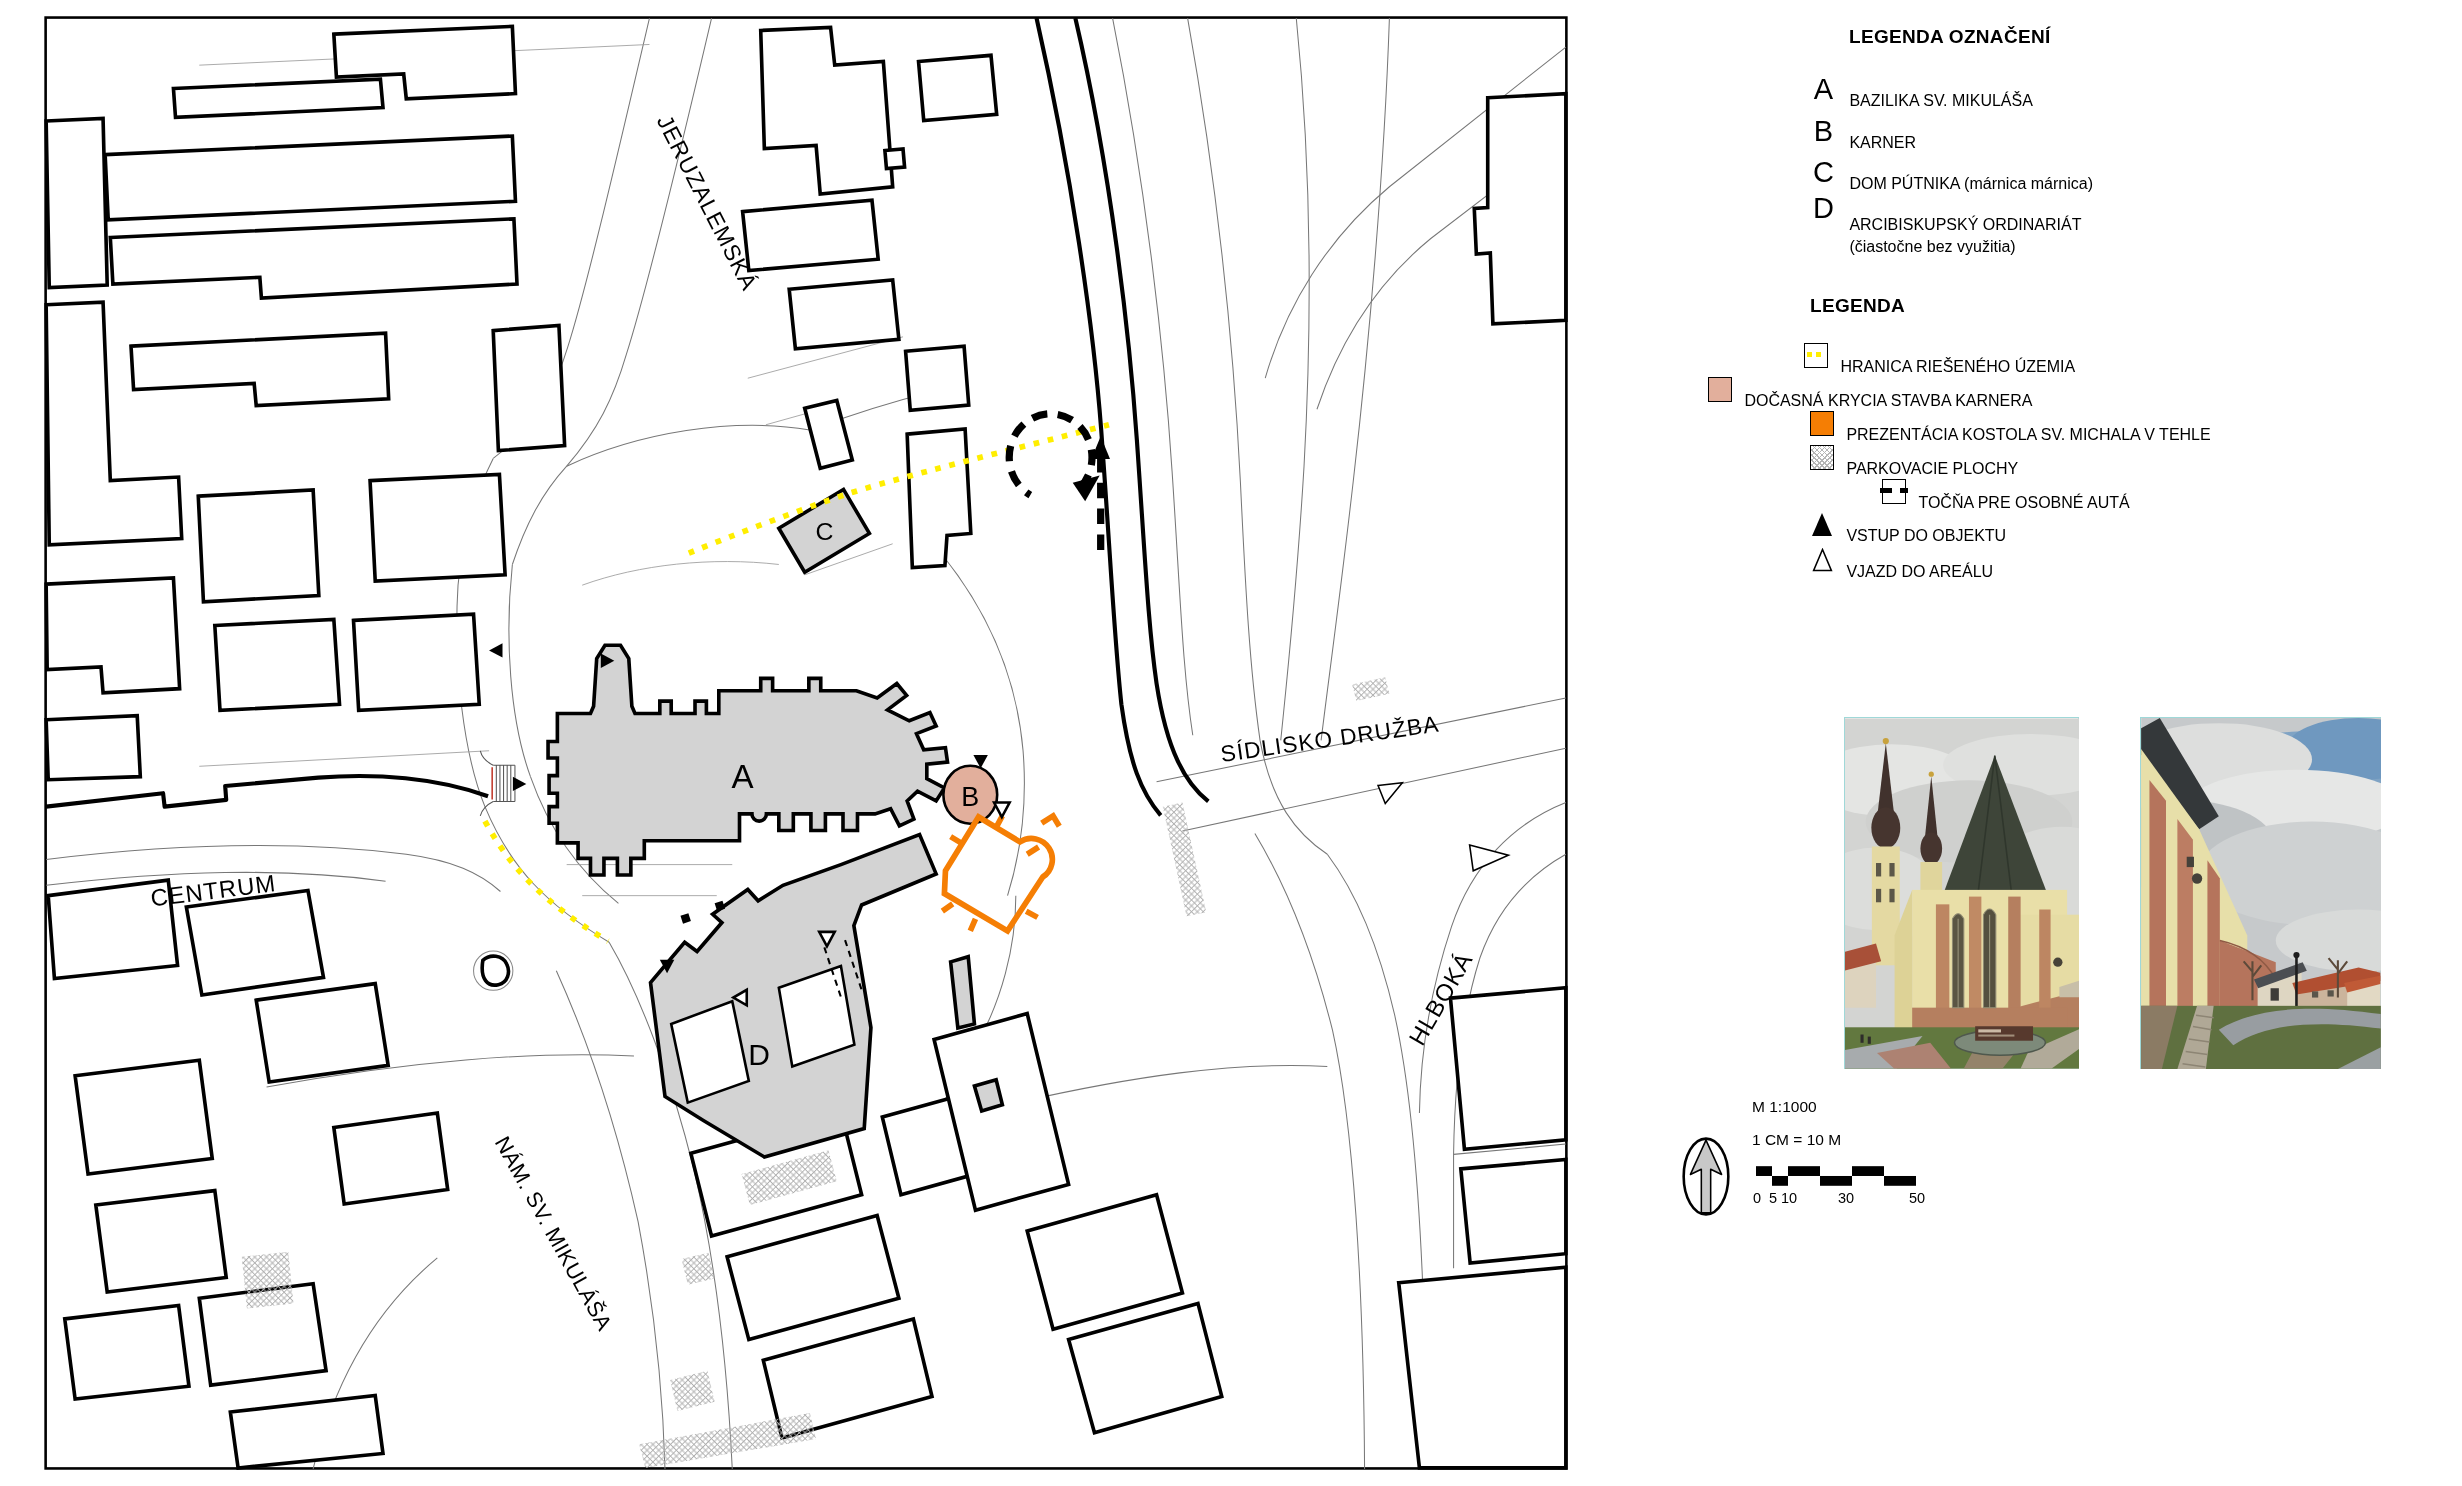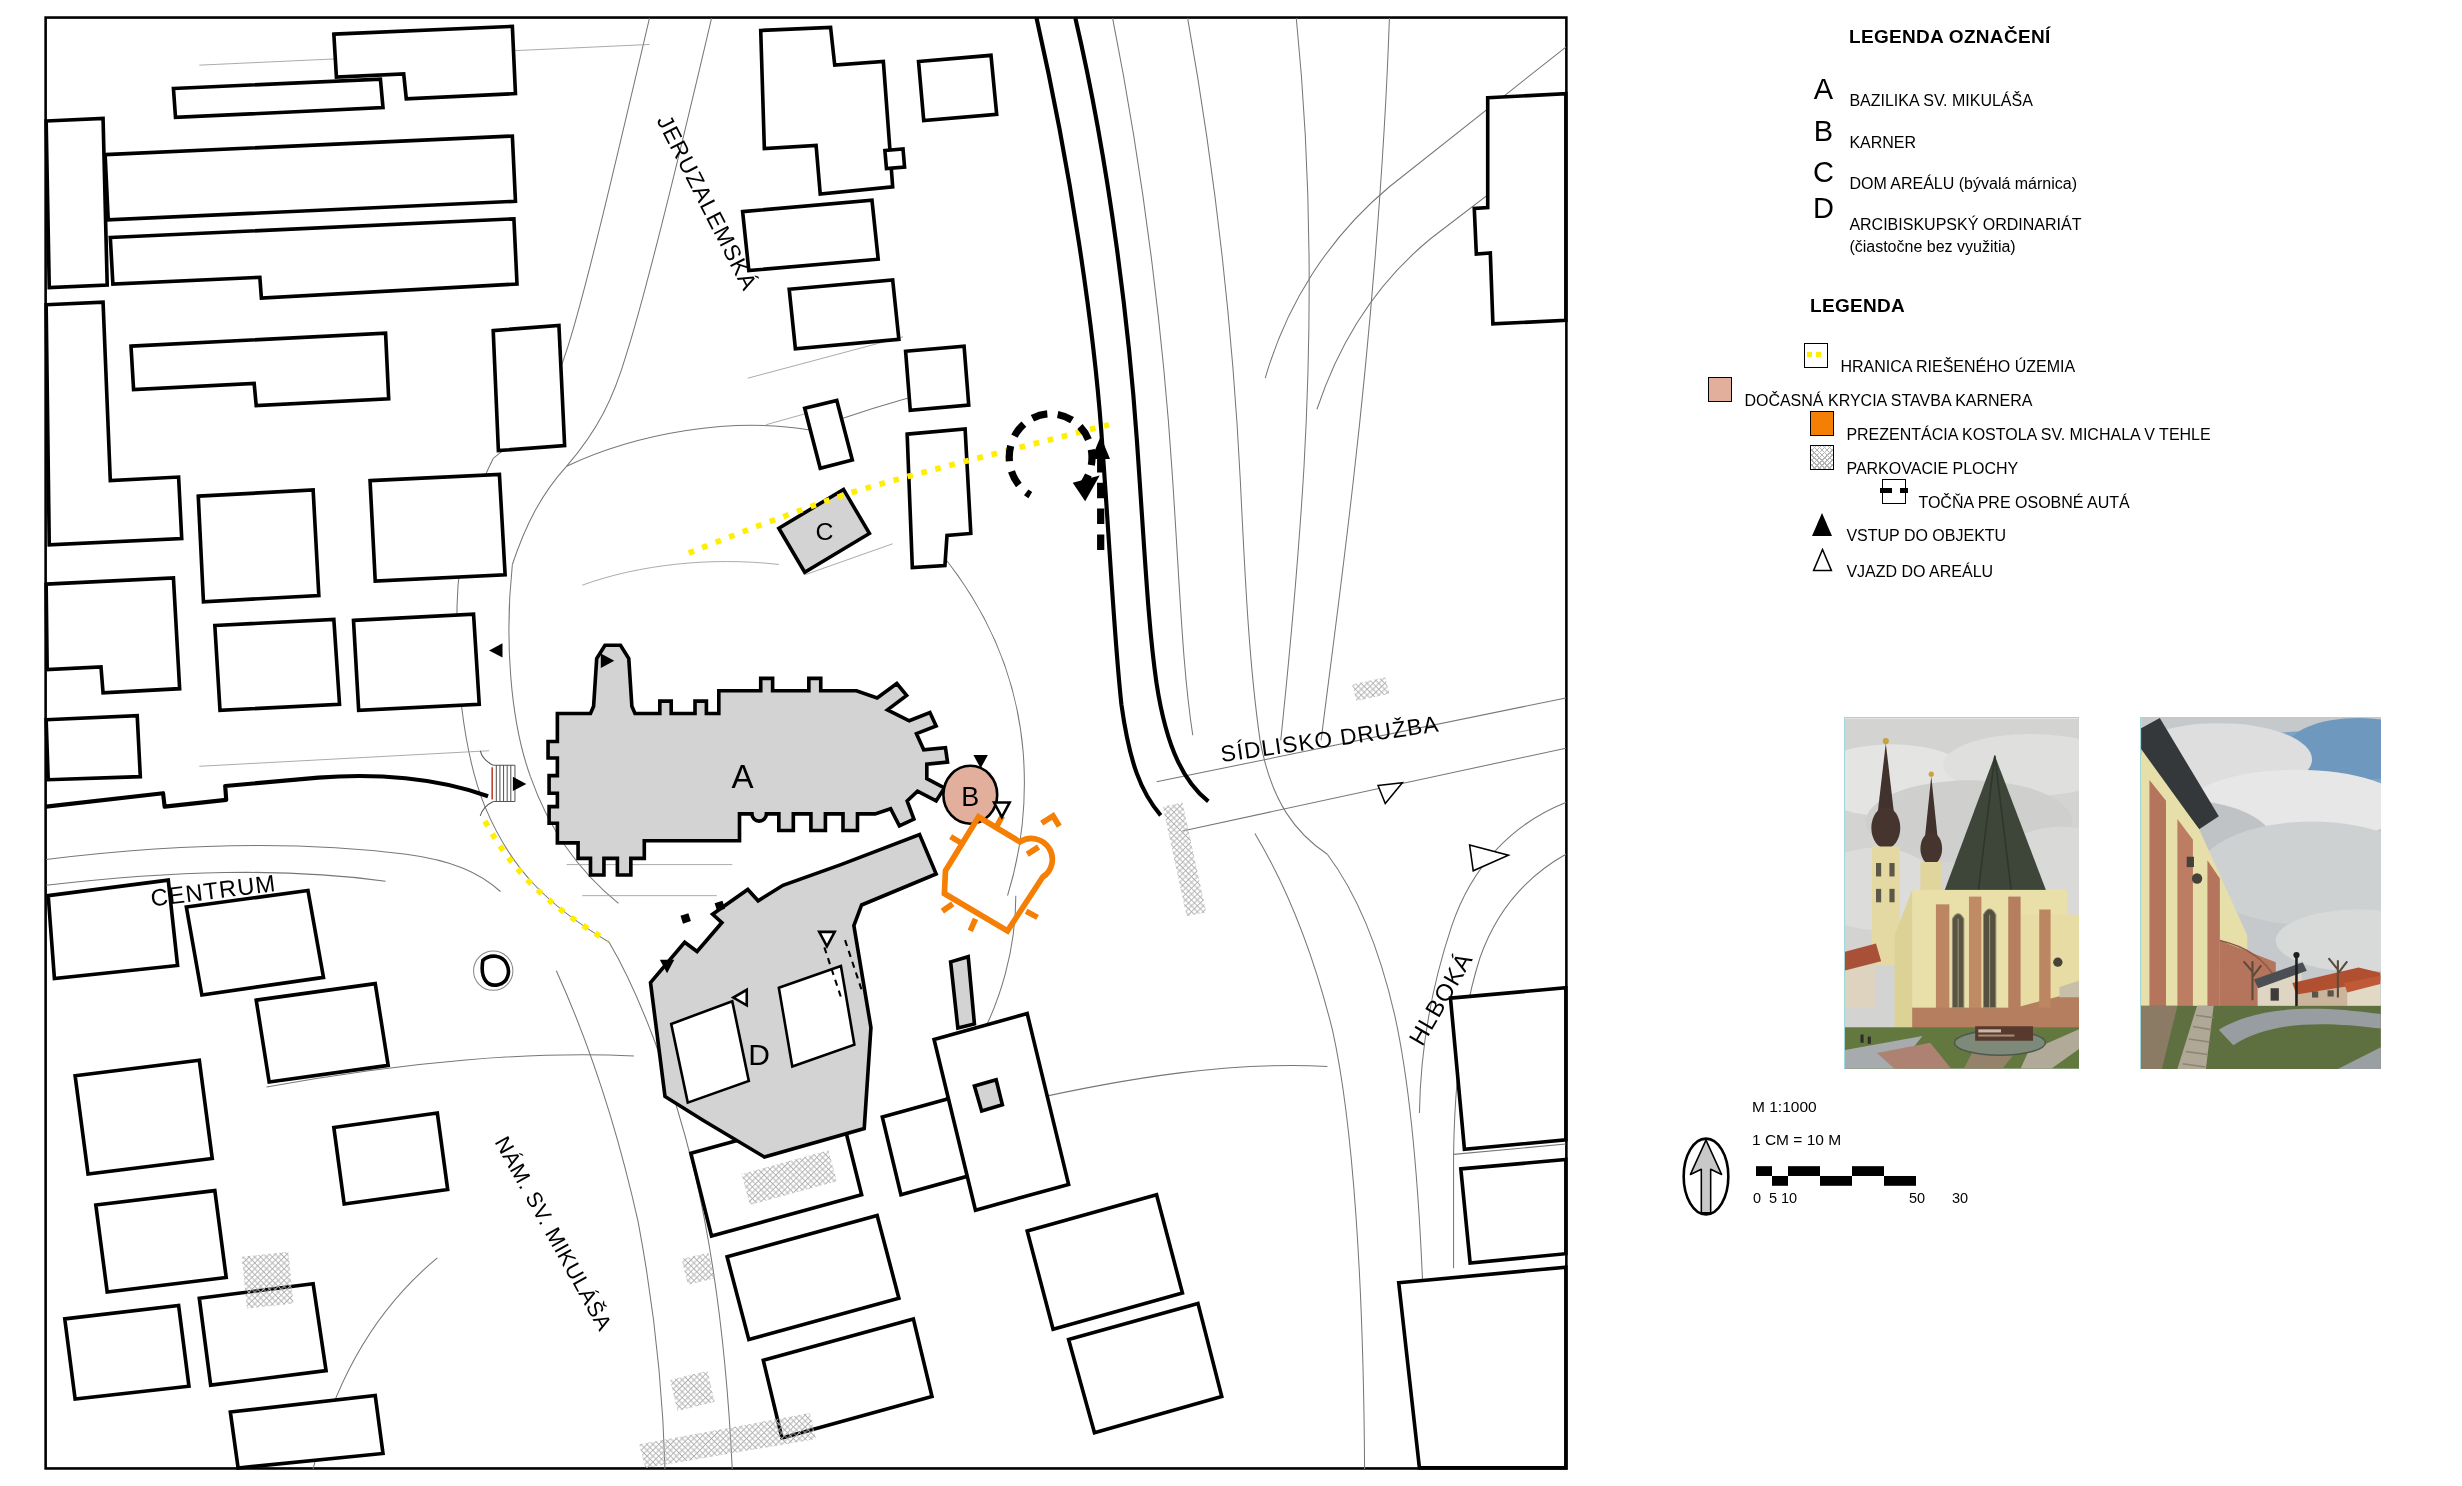--- a/index.html
+++ b/index.html
@@ -235,21 +235,21 @@
 <div class="lg-row" style="left:1810px;top:68px;">
   <div class="lg-key">A</div>
   <div class="lg-label">BAZILIKA SV. MIKULÁŠA</div>
 </div>
 <div class="lg-row" style="left:1810px;top:110px;">
   <div class="lg-key">B</div>
   <div class="lg-label">KARNER</div>
 </div>
 <div class="lg-row" style="left:1810px;top:151px;">
   <div class="lg-key">C</div>
-  <div class="lg-label">DOM AREÁLU (bývalá márnica)</div>
+  <div class="lg-label">DOM PÚTNIKA (márnica márnica)</div>
 </div>
 <div class="lg-row" style="left:1810px;top:192px;align-items:flex-start;">
   <div class="lg-key">D</div>
   <div>
     <div class="lg-label">ARCIBISKUPSKÝ ORDINARIÁT</div>
     <div class="lg-label" style="margin-top:4.1px;">(čiastočne bez využitia)</div>
   </div>
 </div>
 
 <div class="abs lg-title" style="left:1810px;top:295px;">LEGENDA</div>
@@ -417,15 +417,15 @@
     <rect x="62" y="0" width="62" height="19" fill="#000"></rect>
     <rect x="186" y="0" width="62" height="19" fill="#000"></rect>
     <rect x="31" y="19" width="31" height="19" fill="#000"></rect>
     <rect x="124" y="19" width="62" height="19" fill="#000"></rect>
     <rect x="248" y="19" width="62" height="19" fill="#000"></rect>
   </svg>
 </div>
 <div class="abs tick" style="left:1757px;top:1190px;">0</div>
 <div class="abs tick" style="left:1773px;top:1190px;">5</div>
 <div class="abs tick" style="left:1789px;top:1190px;">10</div>
-<div class="abs tick" style="left:1960px;top:1190px;">30</div>
+<div class="abs tick" style="left:1846px;top:1190px;">30</div>
 <div class="abs tick" style="left:1917px;top:1190px;">50</div>
 
 
 </body></html>

